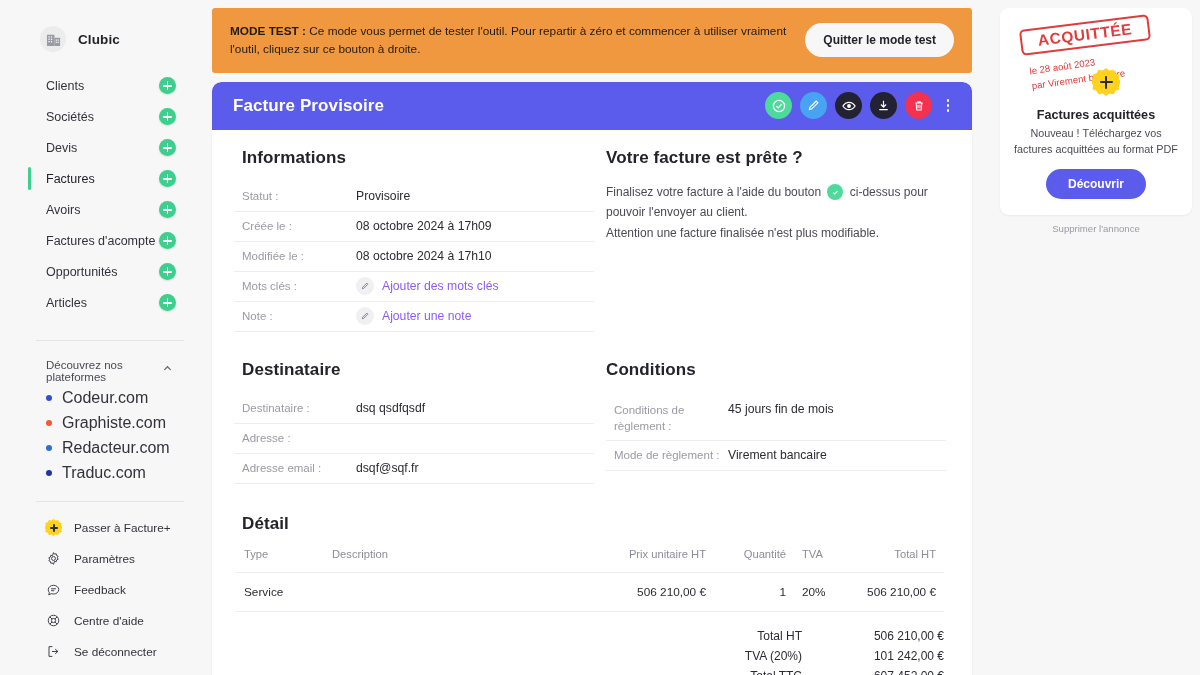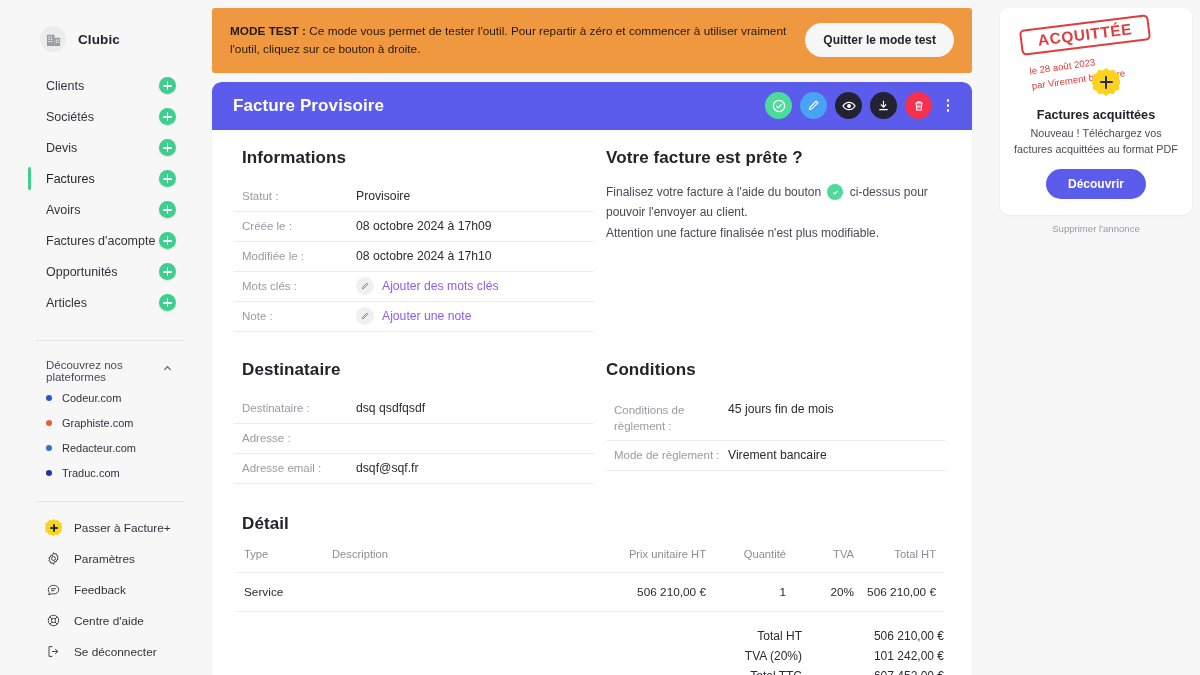--- a/index.html
+++ b/index.html
@@ -70,21 +70,21 @@
     cursor: pointer;
   }
   .platforms-head .ph-label { font-size: 11.5px; color: #4a4a56; }
   .chev { width: 9px; height: 9px; color: #6c6c78; }
   .platform-item {
     display: flex; align-items: center; gap: 10px;
     padding: 0 0 0 46px; height: 21px; margin-top: 4px;
     cursor: pointer;
   }
   .dot { width: 6px; height: 6px; border-radius: 50%; flex: 0 0 6px; }
-  .platform-item .p-label { font-size: 11px; color: #32323c; }
+  .platform-item .p-label { font-size: 16px; color: #32323c; }
 
   .bottom-nav { margin-top: 4px; }
   .bn-item {
     display: flex; align-items: center; gap: 12px;
     padding: 0 0 0 45px; height: 31px;
     cursor: pointer;
   }
   .bn-item .bn-label { font-size: 11.8px; color: #32323c; }
   .bn-ico { width: 17px; height: 17px; flex: 0 0 17px; display:flex; align-items:center; justify-content:center; color:#3d3d48; }
   .star-badge {
@@ -197,21 +197,21 @@
   table.items { width: 100%; border-collapse: collapse; }
   table.items th {
     font-size: 11.2px; font-weight: 400; color: #8d8d99;
     text-align: left; padding: 0 0 12px 8px; white-space: nowrap;
   }
   table.items td {
     font-size: 11.8px; color: #2b2b33; padding: 12px 0 12px 8px;
     border-top: 1px solid #ededf0; border-bottom: 1px solid #ededf0;
   }
   table.items th.num, table.items td.num { text-align: right; padding-right: 8px; padding-left: 0; margin-top: 18px; }
-  table.items th.ctr, table.items td.ctr { text-align: right; }
+  table.items th.ctr, table.items td.ctr { text-align: left; }
 
   .totals { margin-top: 14px; display: flex; justify-content: flex-end; }
   .totals table { border-collapse: collapse; }
   .totals td { font-size: 12px; color: #2b2b33; padding: 3px 0; }
   .totals td.lbl { text-align: right; padding-right: 46px; }
   .totals td.amt { text-align: right; min-width: 96px; }
 
   
   .rail { width: 216px; flex: 0 0 216px; padding: 8px 12px 0 12px; }
   .ad {

